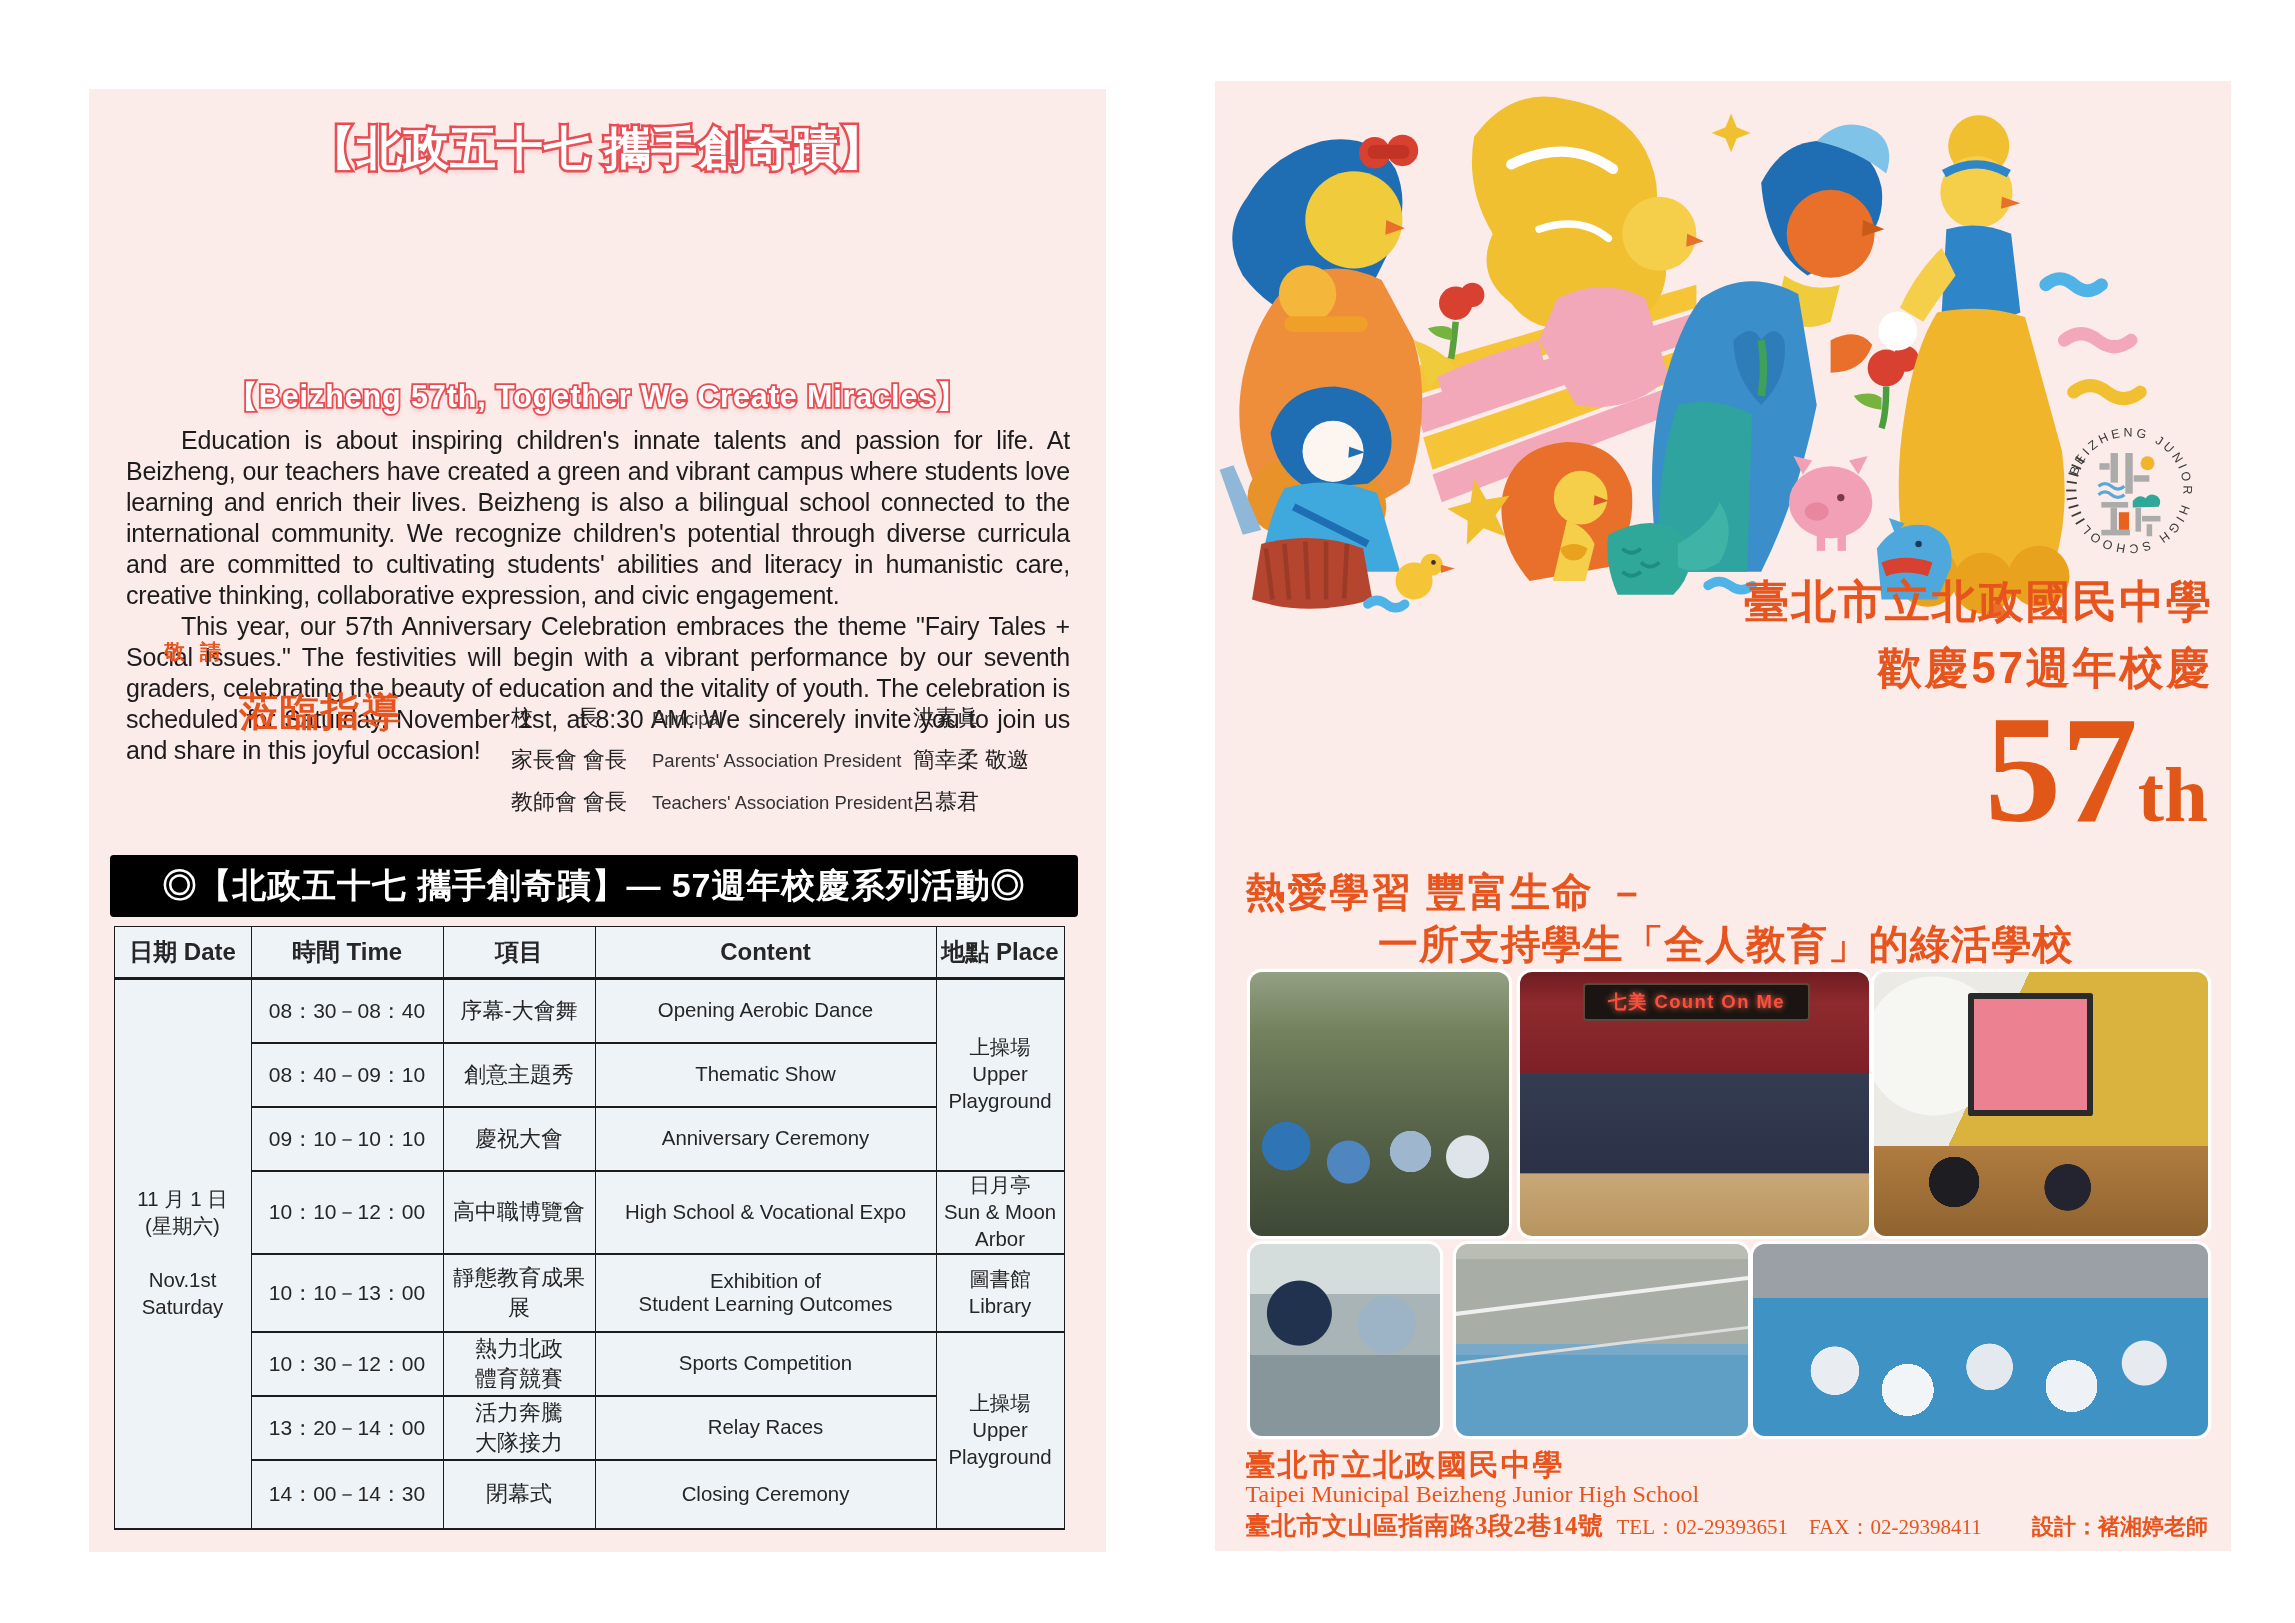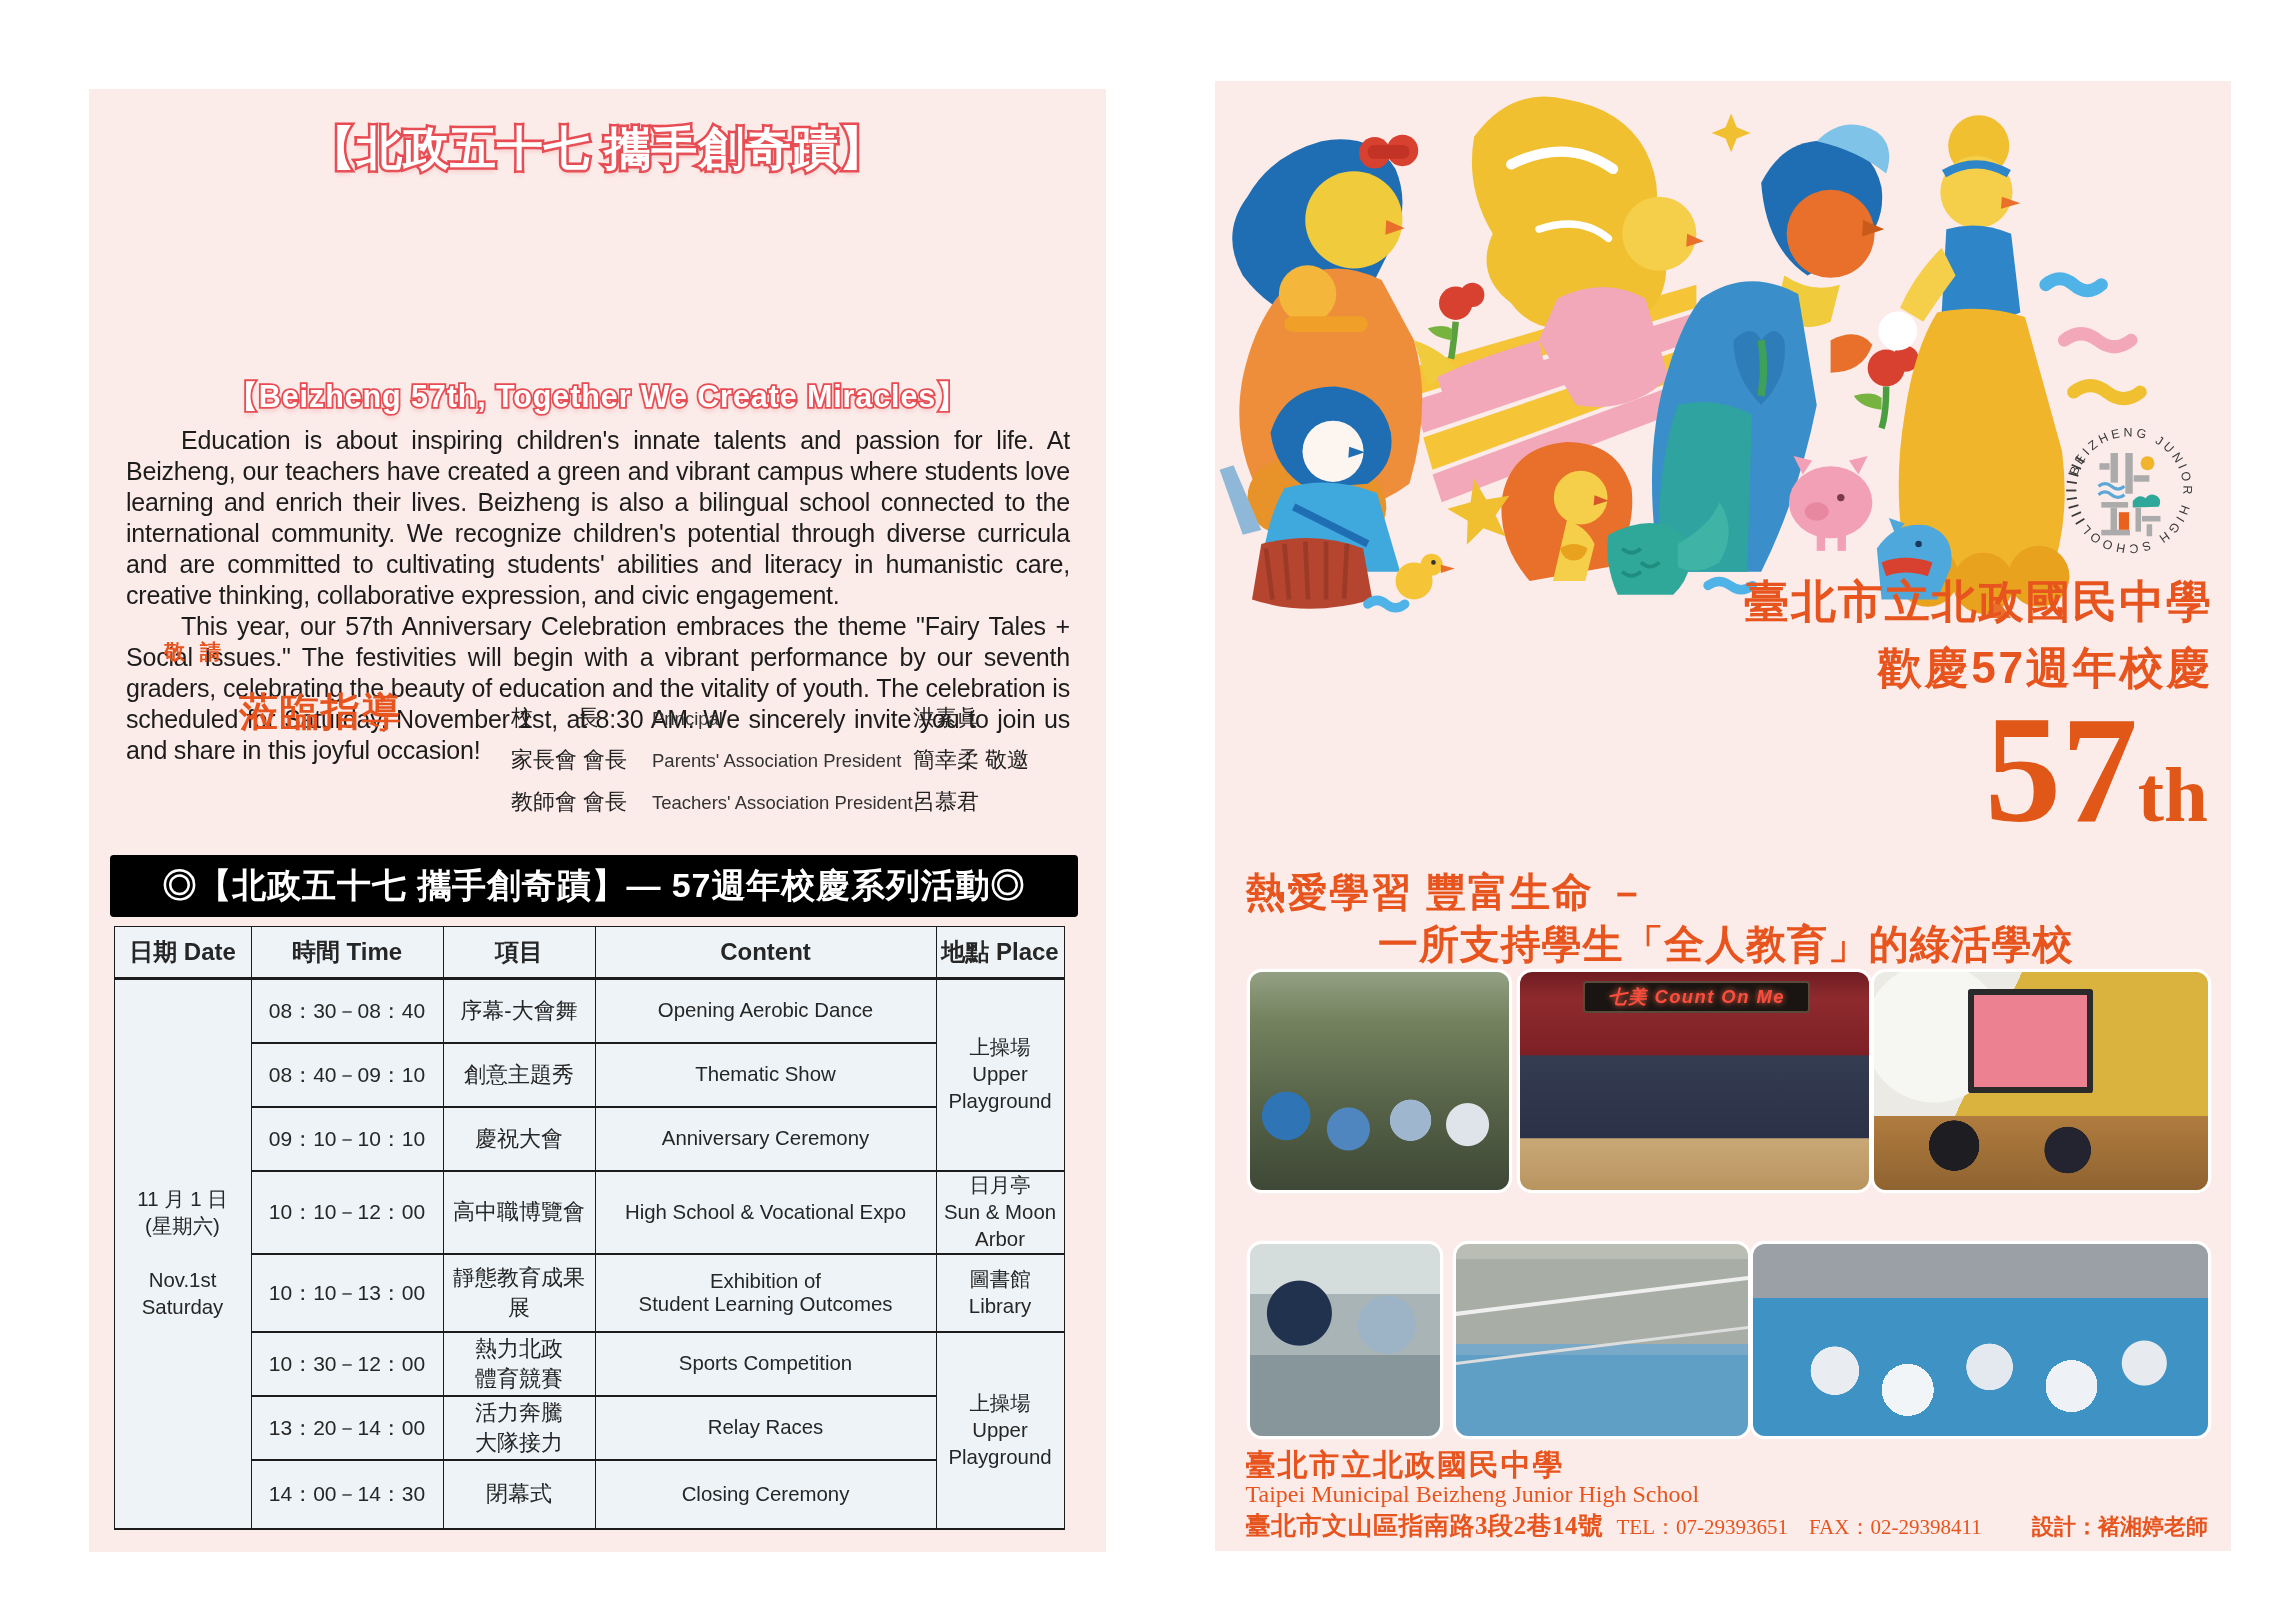--- a/index.html
+++ b/index.html
@@ -56,21 +56,21 @@
   .logo-box{left:841px;top:336px;width:147px;height:147px;}
   .r-school{left:0;top:491px;width:998px;text-align:right;font-size:45px;font-weight:bold;color:#e8541e;letter-spacing:1.9px;}
   .r-celebrate{left:0;top:558px;width:998px;text-align:right;font-size:44px;font-weight:bold;color:#e8541e;letter-spacing:2.8px;}
   .r-anniv{left:0;top:601px;width:993px;text-align:right;color:#e05718;font-family:"Liberation Serif",serif;}
   .r-anniv .num{font-size:153px;font-weight:bold;}
   .r-anniv .suf{font-size:79px;font-weight:bold;}
   .r-slogan1{left:30.5px;top:784px;font-size:40px;font-weight:bold;color:#e8541e;letter-spacing:1.9px;}
   .r-slogan2{left:163px;top:836px;font-size:40px;font-weight:bold;color:#e8541e;letter-spacing:0.9px;}
 
   .photo{position:absolute;border-radius:12px;overflow:hidden;box-shadow:0 0 0 3.2px #ffffff;}
-  .row1{top:891px;height:218px;font-style:italic;}
+  .row1{top:891px;height:264px;}
   .row2{top:1163px;height:192px;}
   .p1{left:35px;width:259px;background:
       radial-gradient(circle at 14% 66%, #2f74b4 0 24px, rgba(0,0,0,0) 24.5px),
       radial-gradient(circle at 38% 72%, #4f86c0 0 21px, rgba(0,0,0,0) 22px),
       radial-gradient(circle at 62% 68%, #9fb6cf 0 20.4px, rgba(0,0,0,0) 21px),
       radial-gradient(circle at 84% 70%, #dfe4ea 0 21px, rgba(0,0,0,0) 22px),
       linear-gradient(180deg,#93a083 0%,#75825f 22%,#5a674b 55%,#3e4836 100%);}
   .p2{left:305px;width:349px;background:
       linear-gradient(180deg,#6f1d22 0%,#8e2a2e 12%,#7d2026 38%,#343c52 38.5%,#2b3247 76%,#c9a877 76.5%,#b8945f 100%);}
   .p2 .led{position:absolute;left:18%;top:4%;width:64%;height:13%;background:#1a1512;border:2.8px solid #5a4a3a;border-radius:3.7px;
@@ -407,17 +407,17 @@
   <div class="photo row2 p4"></div>
   <div class="photo row2 p5">
     <div class="net"></div>
     <div class="net2"></div>
   </div>
   <div class="photo row2 p6"></div>
 
   <div class="abs footer f-name-zh">臺北市立北政國民中學</div>
   <div class="abs footer f-name-en">Taipei Municipal Beizheng Junior High School</div>
   <div class="abs footer f-addr">
-    <span>臺北市文山區指南路3段2巷14號</span><span class="f-tel">TEL：07-29393651　FAX：02-29398411</span>
+    <span>臺北市文山區指南路3段2巷14號</span><span class="f-tel">TEL：02-29393651　FAX：02-29398411</span>
   </div>
   <div class="abs footer f-design">設計：褚湘婷老師</div>
 </div>
 
 
 </body></html>

